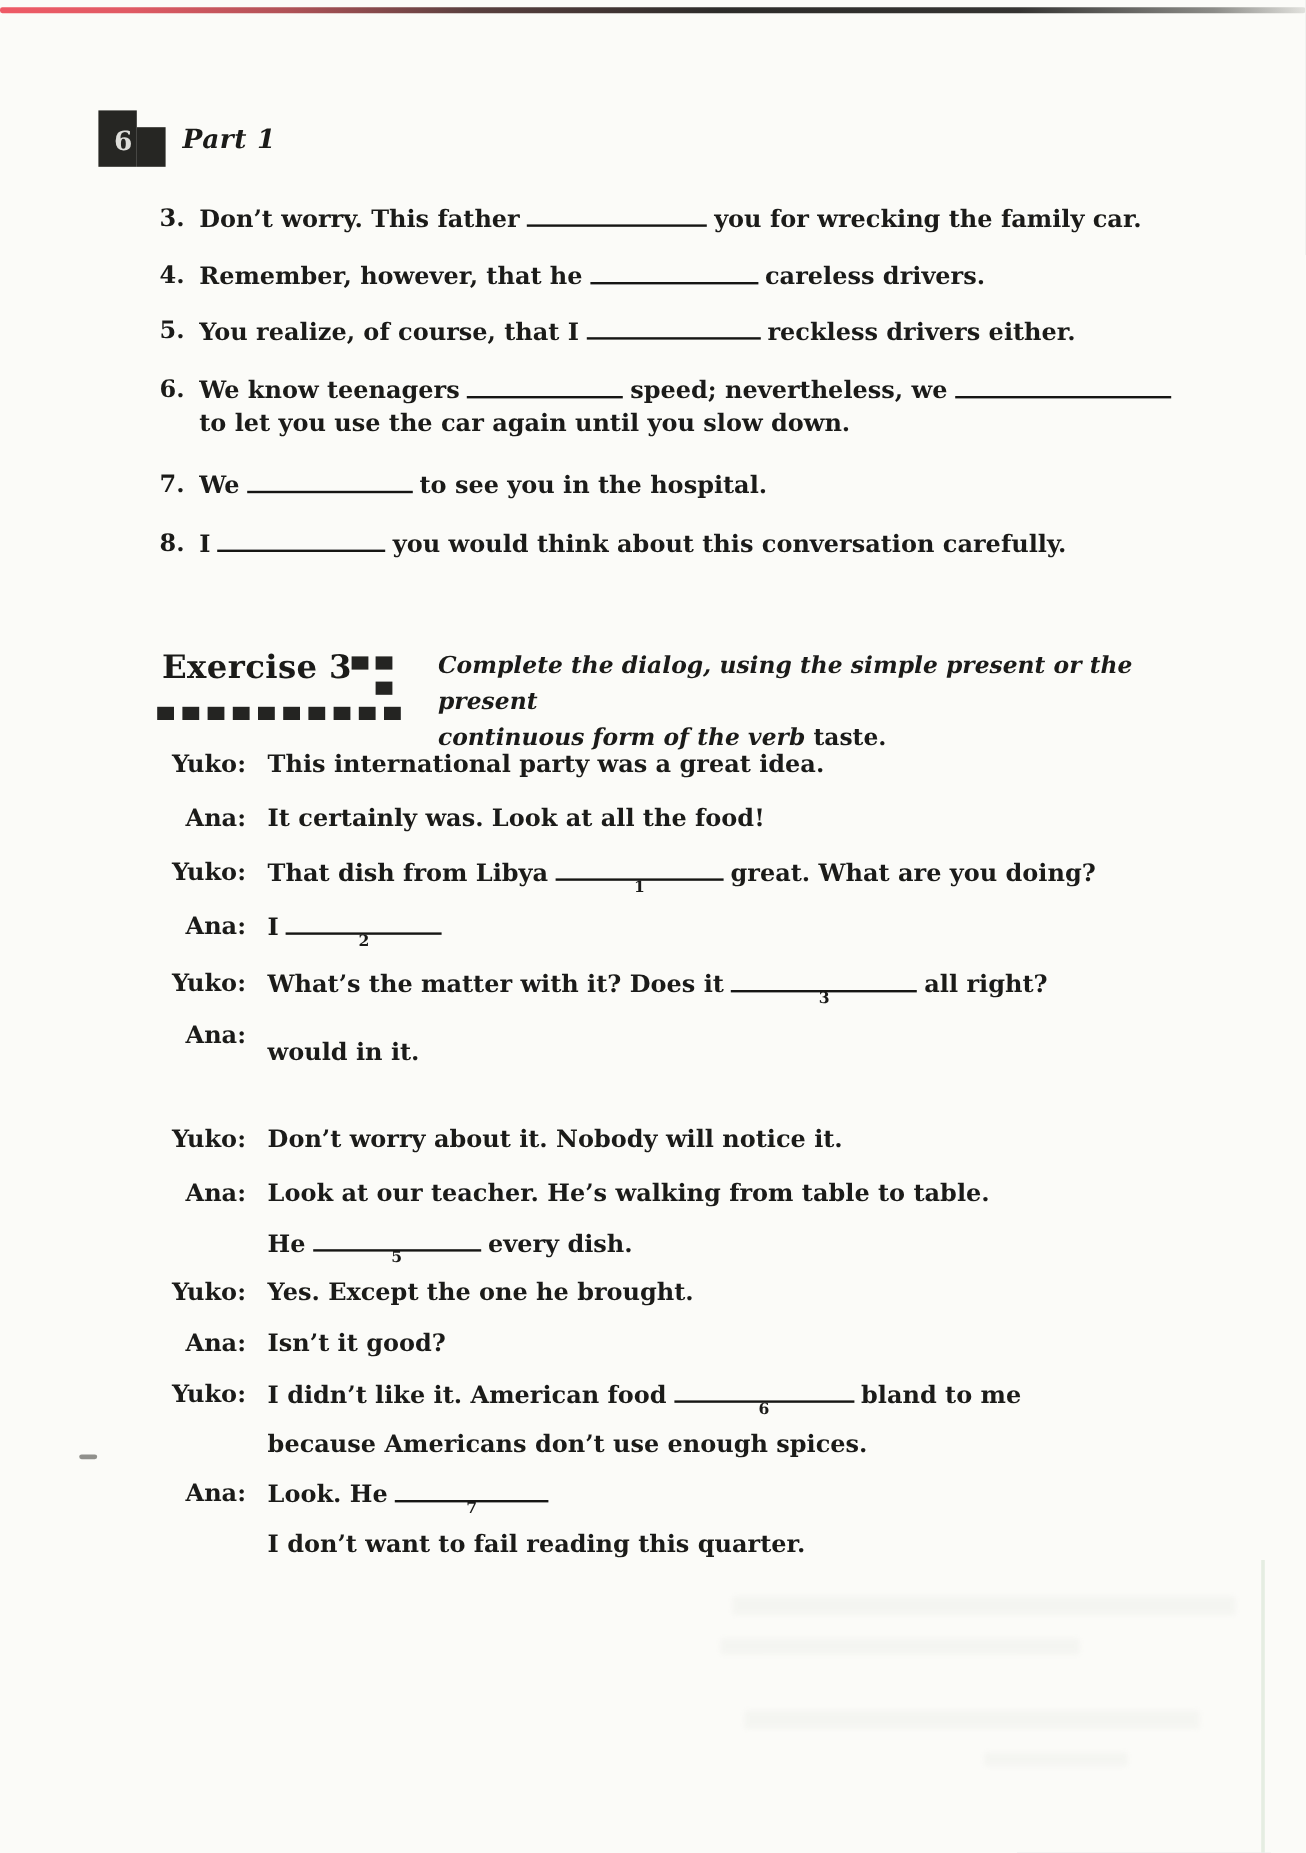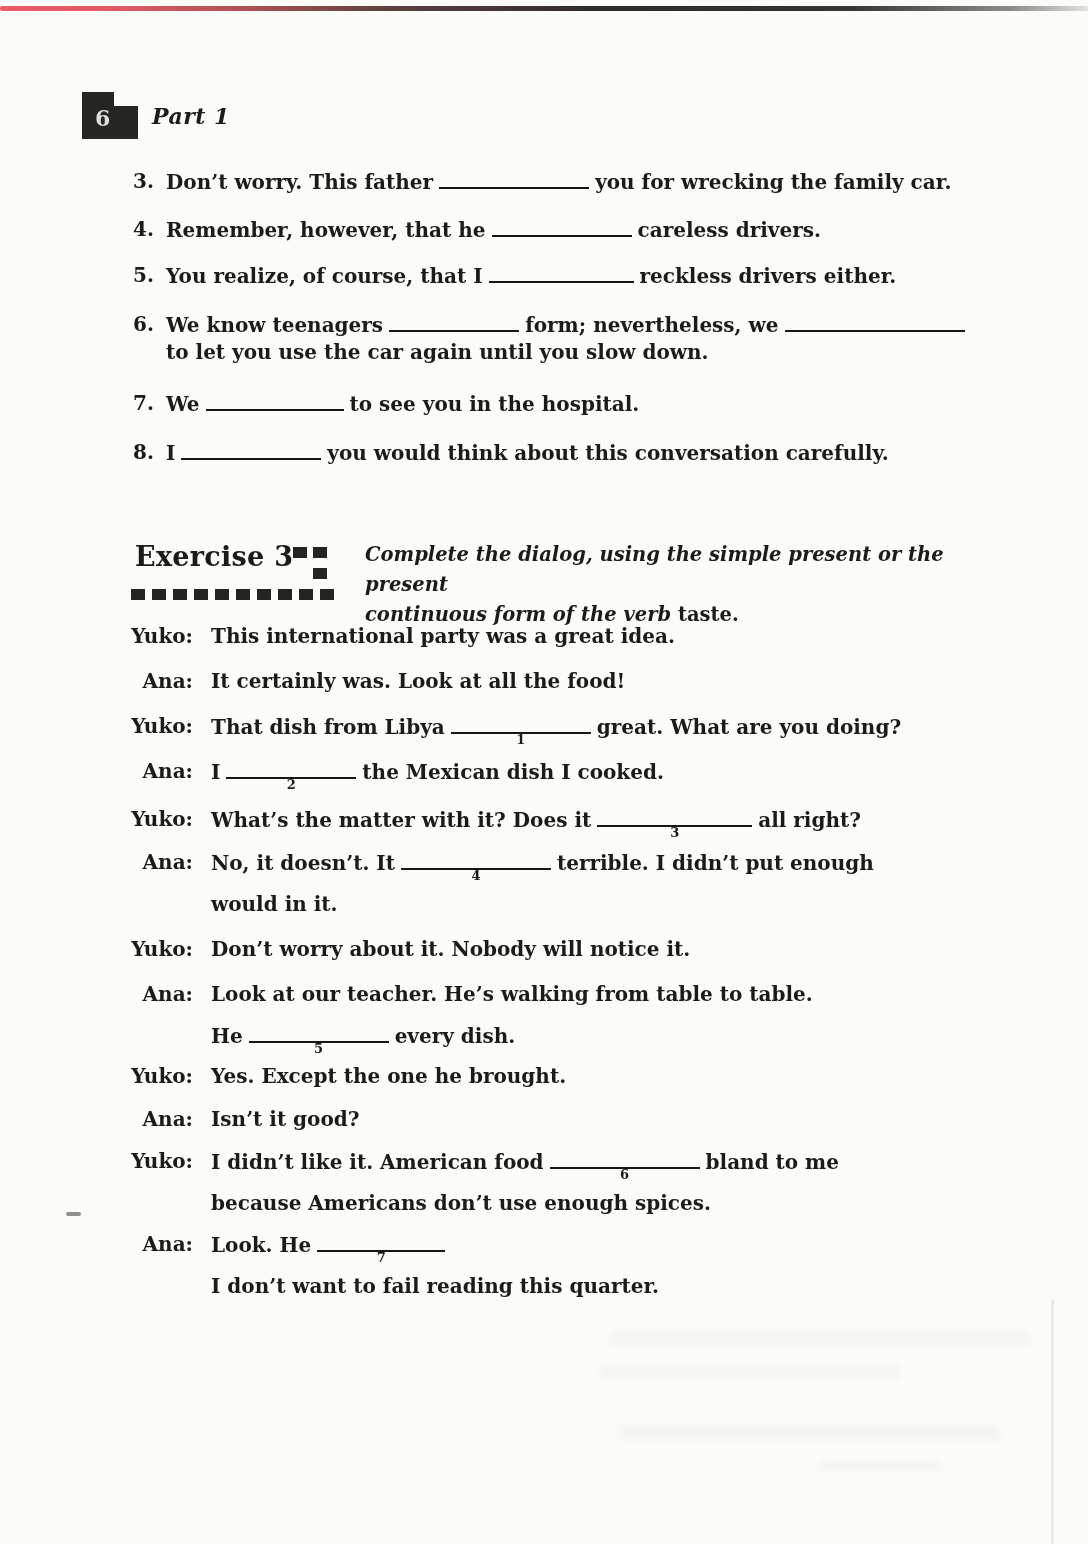--- a/index.html
+++ b/index.html
@@ -49,21 +49,21 @@
   .ex3-title{position:absolute;left:135px;top:541px;font-size:27px;font-weight:bold;letter-spacing:.3px;}
   .sq{position:absolute;width:14px;height:11px;background:#242422;}
   .sqrow{position:absolute;left:131px;top:589px;display:flex;gap:7px;}
   .sqrow .s{width:14px;height:11px;background:#242422;}
   .instr{
     position:absolute;left:365px;top:540px;width:650px;
     font-size:19.5px;font-style:italic;font-weight:bold;line-height:30px;
   }
   .instr .roman{font-style:normal;}
   
-  .drow{position:absolute;left:108px;width:890px;display:flex;font-size:20px;line-height:27px;}
+  .drow{position:absolute;left:120px;width:890px;display:flex;font-size:20px;line-height:27px;}
   .spk{flex:none;width:85px;text-align:right;margin-right:18px;}
   .dtext{flex:1;}
   .dline2{margin-top:14px;}
   
   .dash{position:absolute;left:66px;top:1212px;width:15px;height:4px;background:#90908c;border-radius:2px;}
   .ghost{position:absolute;background:#aab2a6;opacity:.07;border-radius:3px;filter:blur(2px);}
   .edge-streak{position:absolute;right:34px;top:1300px;width:3px;height:244px;background:#cfe0cc;opacity:.5;}
 </style>
 </head>
 <body>
@@ -96,21 +96,21 @@
   <div class="item" style="top:262px">
     <span class="inum">5.</span>
     <span class="itext">
       <span>You realize, of course, that I</span><span class="blank w145"></span><span>reckless drivers either.</span>
     </span>
   </div>
 
   <div class="item" style="top:311px">
     <span class="inum">6.</span>
     <span class="itext">
-      <div><span>We know teenagers</span><span class="blank w130"></span><span>form; nevertheless, we</span><span class="blank w180"></span></div>
+      <div><span>We know teenagers</span><span class="blank w130"></span><span>speed; nevertheless, we</span><span class="blank w180"></span></div>
       <div class="iline2">to let you use the car again until you slow down.</div>
     </span>
   </div>
 
   <div class="item" style="top:390px">
     <span class="inum">7.</span>
     <span class="itext">
       <span>We</span><span class="blank w138"></span><span>to see you in the hospital.</span>
     </span>
   </div>
@@ -156,35 +156,34 @@
   <div class="drow" style="top:713px">
     <span class="spk">Yuko:</span>
     <span class="dtext">
       <span>That dish from Libya</span><span class="blank w140"><span class="bnum">1</span></span><span>great. What are you doing?</span>
     </span>
   </div>
 
   <div class="drow" style="top:758px">
     <span class="spk">Ana:</span>
     <span class="dtext">
-      <span>I</span><span class="blank w130"><span class="bnum">2</span></span><span>the Mexican dish I cooked.</span>
+      <span>I</span><span class="blank w130"><span class="bnum">2</span></span>
     </span>
   </div>
 
   <div class="drow" style="top:806px">
     <span class="spk">Yuko:</span>
     <span class="dtext">
       <span>What’s the matter with it? Does it</span><span class="blank w155"><span class="bnum">3</span></span><span>all right?</span>
     </span>
   </div>
 
   <div class="drow" style="top:849px">
     <span class="spk">Ana:</span>
     <span class="dtext">
-      <div><span>No, it doesn’t. It</span><span class="blank w150"><span class="bnum">4</span></span><span>terrible. I didn’t put enough</span></div>
       <div class="dline2">would in it.</div>
     </span>
   </div>
 
   <div class="drow" style="top:936px">
     <span class="spk">Yuko:</span>
     <span class="dtext">Don’t worry about it. Nobody will notice it.</span>
   </div>
 
   <div class="drow" style="top:981px">

